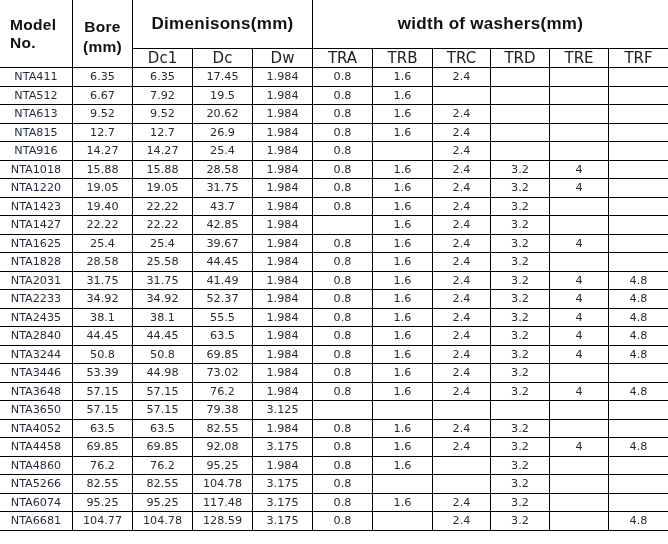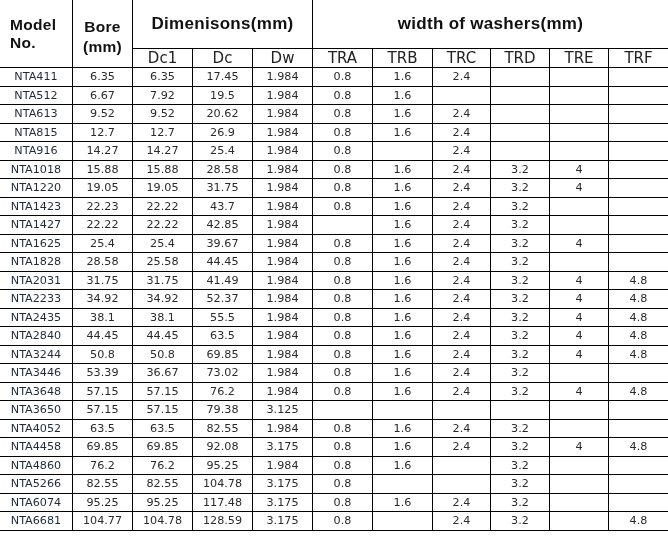--- a/index.html
+++ b/index.html
@@ -173,21 +173,21 @@
         <td>1.984</td>
         <td>0.8</td>
         <td>1.6</td>
         <td>2.4</td>
         <td>3.2</td>
         <td>4</td>
         <td></td>
       </tr>
       <tr>
         <td class="model">NTA1423</td>
-        <td>22.23</td>
+        <td>19.40</td>
         <td>22.22</td>
         <td>43.7</td>
         <td>1.984</td>
         <td>0.8</td>
         <td>1.6</td>
         <td>2.4</td>
         <td>3.2</td>
         <td></td>
         <td></td>
       </tr>
@@ -291,21 +291,21 @@
         <td>0.8</td>
         <td>1.6</td>
         <td>2.4</td>
         <td>3.2</td>
         <td>4</td>
         <td>4.8</td>
       </tr>
       <tr>
         <td class="model">NTA3446</td>
         <td>53.39</td>
-        <td>36.67</td>
+        <td>44.98</td>
         <td>73.02</td>
         <td>1.984</td>
         <td>0.8</td>
         <td>1.6</td>
         <td>2.4</td>
         <td>3.2</td>
         <td></td>
         <td></td>
       </tr>
       <tr>

